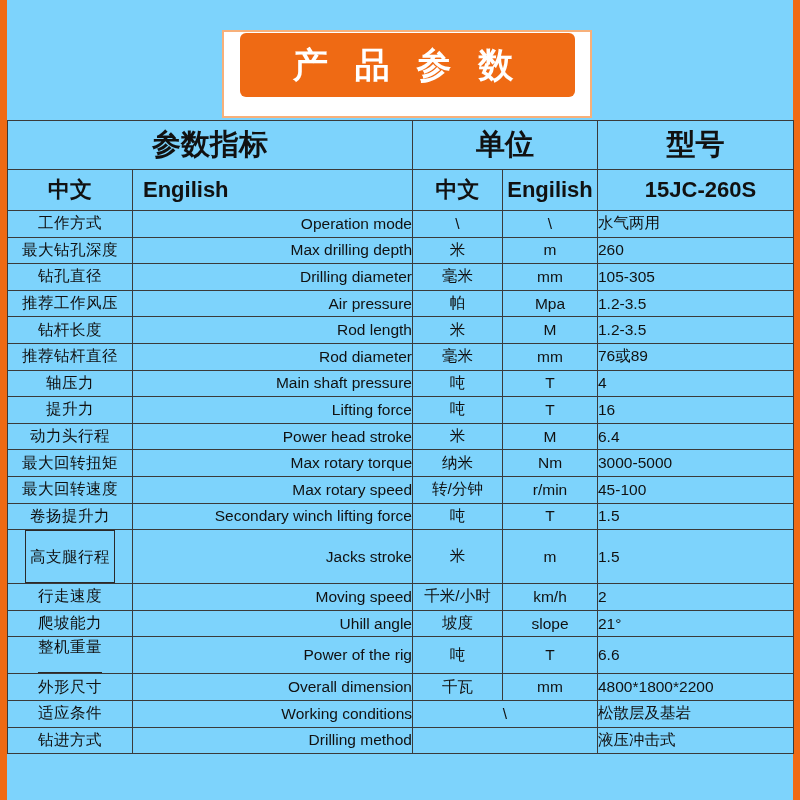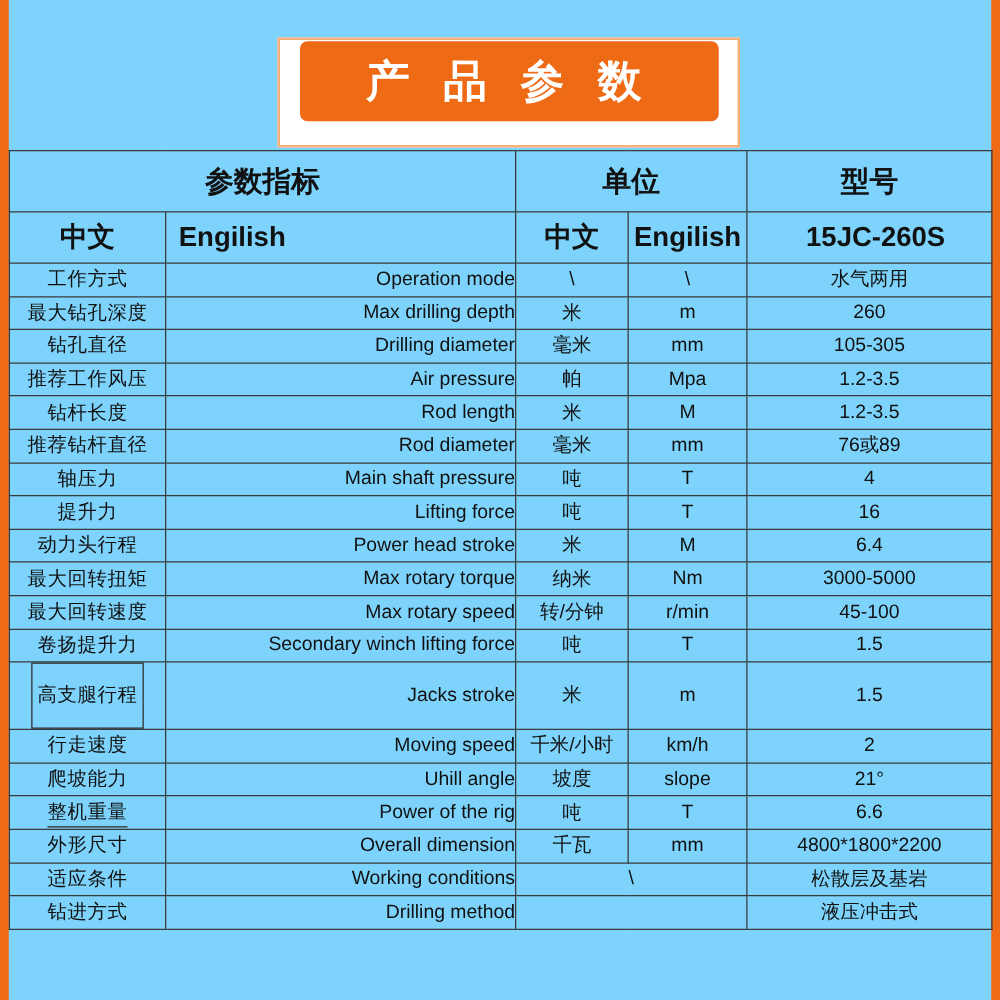--- a/index.html
+++ b/index.html
@@ -72,21 +72,21 @@
   
   col.c1 { width: 125px; }
   col.c2 { width: 280px; }
   col.c3 { width: 90px; }
   col.c4 { width: 95px; }
   col.c5 { width: 196px; }
 
   tr.head-group td {
     height: 48px;
     text-align: center;
-    font-size: 23px;
+    font-size: 29px;
     font-weight: bold;
     font-family: "Liberation Serif", serif;
   }
   tr.head-sub td {
     height: 40px;
     font-size: 22px;
     font-weight: bold;
   }
   tr.head-sub td.l { padding-left: 10px; text-align: left; }
   tr.head-sub td.c { text-align: center; }
@@ -103,35 +103,35 @@
   td.en {
     padding-left: 10px;
     text-align: right;
     font-size: 16px;
   }
   td.unit {
     text-align: center;
   }
   td.val {
     padding-left: 8px;
-    text-align: center;
+    text-align: left;
   }
   td.span-unit {
     text-align: center;
   }
   .boxed {
     display: inline-block;
     border: 1px solid #2a2a2a;
     padding: 16px 4px;
     line-height: 19px;
   }
   .underline {
     display: inline-block;
     border-bottom: 1px solid #2a2a2a;
-    padding-bottom: 1px;
+    padding-bottom: 14px;
     text-align: right;
   }
   .bottom-space {
     height: 34px;
   }
 </style>
 </head>
 <body>
 
 <div class="page">

